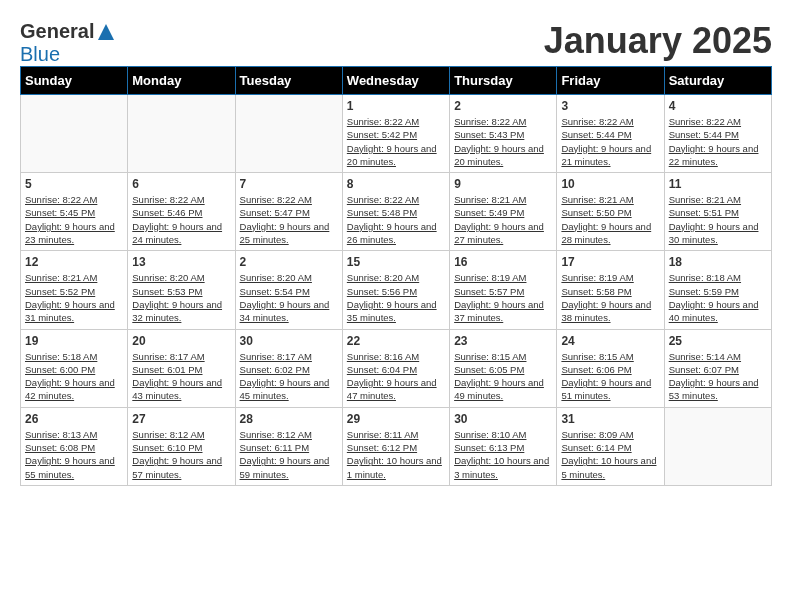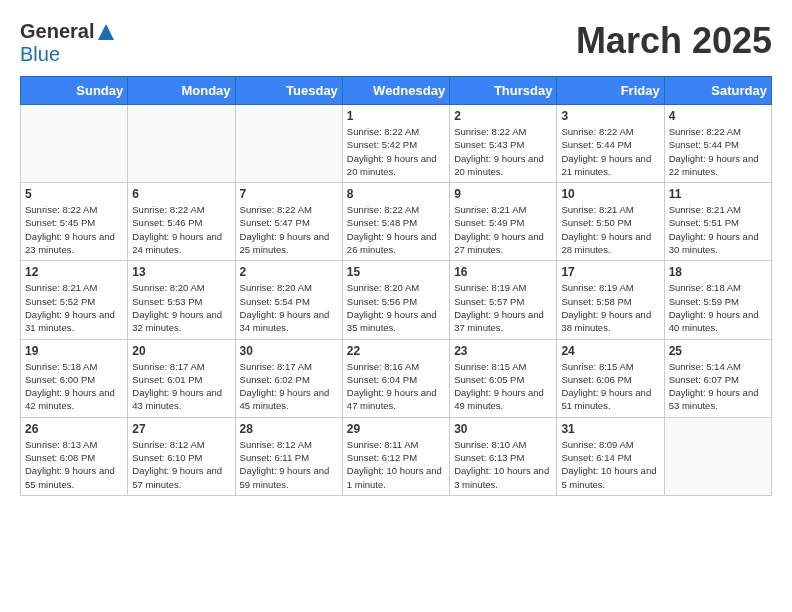--- a/index.html
+++ b/index.html
@@ -7,21 +7,20 @@
       font-family: Arial, sans-serif;
       background: #fff;
       width: 792px;
       min-height: 612px;
       padding: 20px;
     }
     .header {
       display: flex;
       justify-content: space-between;
       align-items: flex-start;
-      margin-bottom: 10px;
     }
     .logo {
       display: flex;
       flex-direction: column;
       align-items: flex-start;
     }
     .logo-text {
       display: flex;
       align-items: center;
     }
@@ -51,25 +50,25 @@
     .location {
       font-size: 14px;
       color: #555;
     }
     .calendar {
       width: 100%;
       border-collapse: collapse;
       border: 1px solid #ccc;
     }
     .calendar th {
-      background-color: #3b82f6;
+      background-color: #000000;
       color: #fff;
       font-size: 13px;
       padding: 6px 4px;
-      text-align: right;
+      text-align: left;
       border: 1px solid #1a6faf;
     }
     .calendar td {
       vertical-align: top;
       border: 1px solid #ccc;
       padding: 4px;
       width: calc(100% / 7);
       min-height: 80px;
       font-size: 10px;
       color: #333;
@@ -81,37 +80,38 @@
     .day-number {
       font-size: 12px;
       font-weight: bold;
       margin-bottom: 2px;
       color: #333;
     }
     .cell-content {
       font-size: 9.5px;
       line-height: 1.4;
       color: #333;
+      text-decoration: underline;
     }
   </style>
 </head>
 <body>
 
 <div class="header">
   <div class="logo">
     <div class="logo-text">
       <span class="logo-general">General</span>
       <svg class="logo-icon" viewBox="0 0 20 20">
         <polygon points="10,2 18,18 2,18" fill="#1a6faf"></polygon>
       </svg>
     </div>
     <span class="logo-blue">Blue</span>
   </div>
   <div class="title-section">
-    <div class="month-title">March 2025</div>
+    <div class="month-title">January 2025</div>
   </div>
 </div>
 
 <table class="calendar">
   <thead>
     <tr>
     <th>Sunday</th>
         <th>Monday</th>
         <th>Tuesday</th>
         <th>Wednesday</th>

